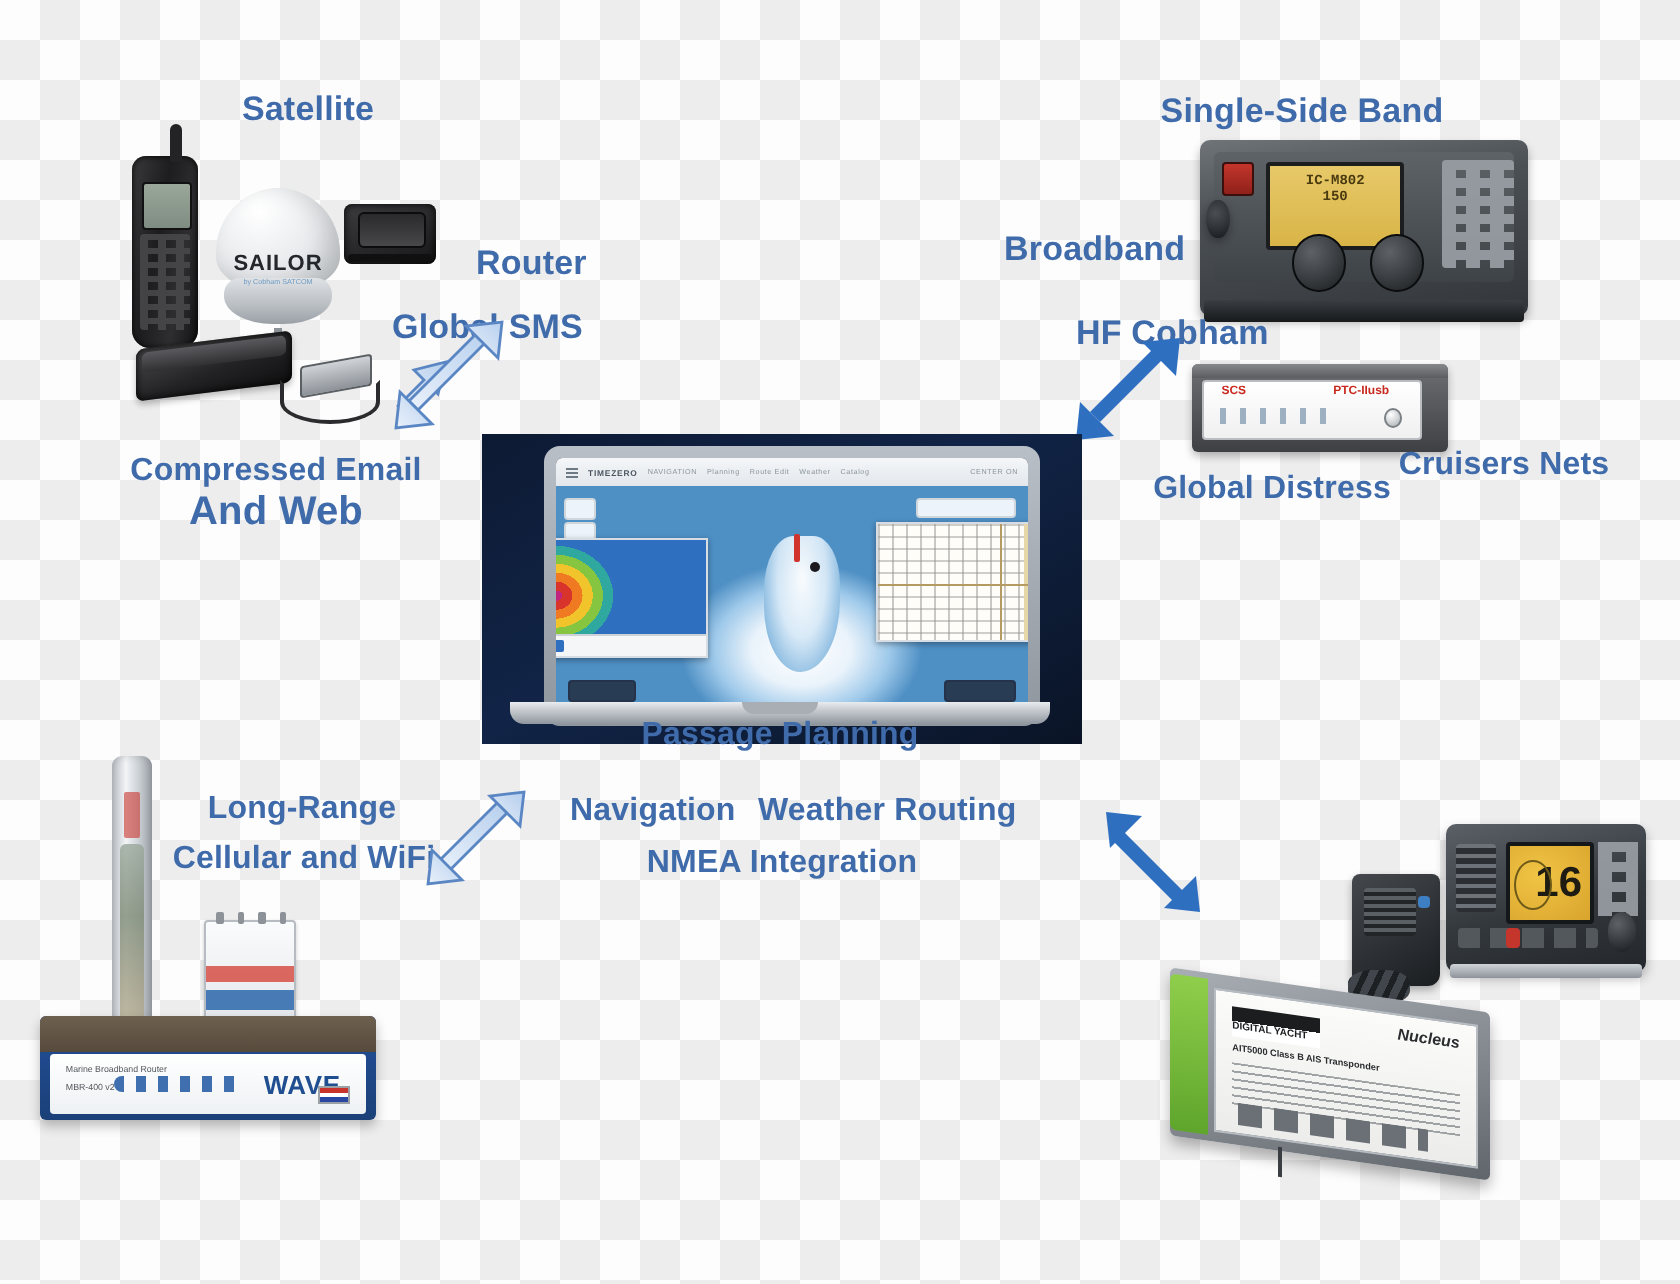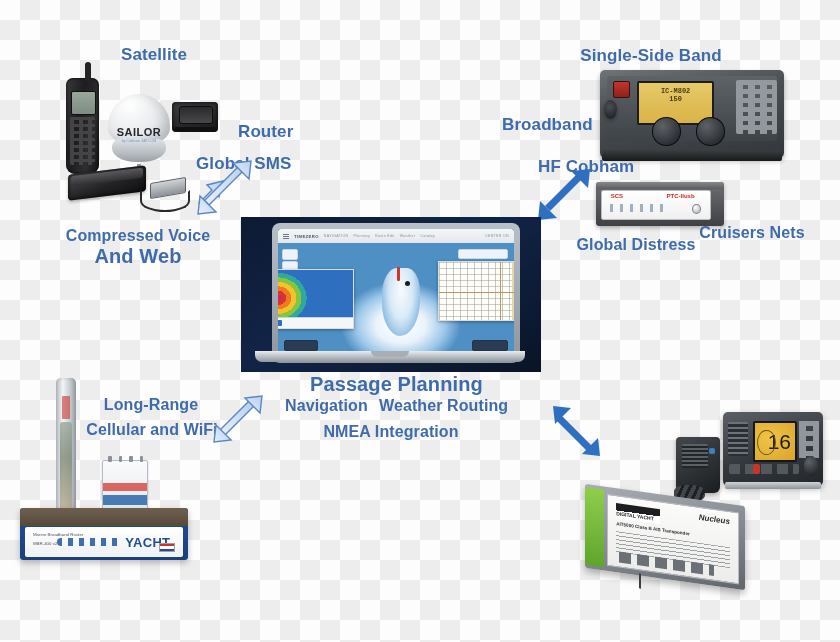--- a/index.html
+++ b/index.html
@@ -168,21 +168,21 @@
     background:linear-gradient(#c8342c 0 33%,#ffffff 33% 66%,#2747a0 66% 100%);border:1px solid #9aa0a6;}
 
   
   .vhf{position:absolute;background:linear-gradient(165deg,#5a6066,#33383d 55%,#23272b);
     border-radius:5px;box-shadow:0 3px 6px rgba(0,0,0,.3);}
   .vhf .grill{position:absolute;left:5%;top:14%;width:20%;height:46%;
     background:repeating-linear-gradient(to bottom,#6c7278 0 2px,#2b2f33 2px 5px);border-radius:2px;}
   .vhf .lcd{position:absolute;left:30%;top:12%;width:36%;height:50%;
     background:radial-gradient(ellipse at 35% 40%,#f0c445,#d9a42c);border:2px solid #15181b;border-radius:2px;
     display:flex;align-items:center;justify-content:flex-end;padding-right:4px;}
-  .vhf .ch{color:#1d1b12;font-weight:400;font-family:"Liberation Sans",sans-serif;line-height:1;}
+  .vhf .ch{color:#1d1b12;font-weight:700;font-family:"Liberation Sans",sans-serif;line-height:1;}
   .vhf .rose{position:absolute;left:6%;top:18%;width:42%;height:64%;border:1px solid #6e5a18;border-radius:50%;}
   .vhf .keys{position:absolute;right:4%;top:12%;width:20%;height:50%;
     background:repeating-linear-gradient(to bottom,#9aa0a6 0 5px,transparent 5px 10px),
                repeating-linear-gradient(to right,#9aa0a6 0 7px,transparent 7px 14px);opacity:.9;}
   .vhf .btnrow{position:absolute;left:6%;bottom:16%;width:70%;height:14%;
     background:repeating-linear-gradient(to right,#53585d 0 11px,transparent 11px 16px);border-radius:2px;}
   .vhf .red{position:absolute;left:30%;bottom:16%;width:7%;height:14%;background:#c4352c;border-radius:2px;}
   .vhf .bigknob{position:absolute;right:5%;bottom:14%;width:14%;height:26%;border-radius:50%;
     background:radial-gradient(circle at 35% 30%,#5d6267,#16191c);}
   .vhf .foot{position:absolute;left:2%;bottom:-4%;width:96%;height:10%;
@@ -245,42 +245,42 @@
       <div class="lid"></div>
     </div>
 
     <div class="cable" style="left:80px;top:120px;width:46px;height:18px;"></div>
     <div class="connector" style="left:90px;top:110px;width:34px;height:14px;transform:skewY(-10deg);"></div>
   </div>
 
   <div class="lbl c" style="left:95px;top:45px;width:118px;font-size:17px;">Satellite</div>
   <div class="lbl" style="left:238px;top:122px;font-size:17px;">Router</div>
   <div class="lbl" style="left:196px;top:154px;font-size:17px;">Global SMS</div>
-  <div class="lbl c" style="left:62px;top:227px;width:152px;font-size:16px;">Compressed Voice</div>
+  <div class="lbl c" style="left:62px;top:227px;width:152px;font-size:16px;">Compressed Email</div>
   <div class="lbl c" style="left:62px;top:245px;width:152px;font-size:20px;">And Web</div>
 
   <svg style="position:absolute;left:196px;top:165px;" width="58" height="58" viewBox="0 0 58 58">
     <defs>
       <linearGradient id="gL1" x1="0" y1="1" x2="1" y2="0">
         <stop offset="0" stop-color="#eaf1fb"></stop>
           <stop offset="1" stop-color="#b7d0ee"></stop>
       </linearGradient>
     </defs>
     <polygon points="3,38 16,25 11,20 27,16 23,32 18,27 5,40" fill="url(#gL1)" stroke="#5b86c4" stroke-width="1.4" transform="translate(0,0)"></polygon>
     <polygon points="10,48 45,13 39,7 55,3 51,19 45,13 10,48" fill="none" stroke="none"></polygon>
     <g>
       <polygon points="8.5,35.5 44,0 48.5,4.5 13,40" fill="url(#gL1)" stroke="#5b86c4" stroke-width="1.4"></polygon>
       <polygon points="2,49 4,31 20,47" fill="url(#gL1)" stroke="#5b86c4" stroke-width="1.4"></polygon>
       <polygon points="55,-4 53,14 37,-2" fill="url(#gL1)" stroke="#5b86c4" stroke-width="1.4"></polygon>
     </g>
   </svg>
 
   <div class="lbl c" style="left:566px;top:46px;width:170px;font-size:17px;">Single-Side Band</div>
 
-  <div class="ssb" style="left:600px;top:70px;width:164px;height:88px;padding-left:20px;">
+  <div class="ssb" style="left:600px;top:70px;width:164px;height:88px;">
     <div class="face"></div>
     <div class="estop"></div>
     <div class="lcd" style="font-size:7px;">
       <div class="l1">IC-M802</div>
       <div class="l2">150</div>
     </div>
     <div class="keys"></div>
     <div class="mic"></div>
     <div class="knob" style="left:28%;"></div>
     <div class="knob" style="left:52%;"></div>
@@ -356,21 +356,21 @@
           </div>
         </div>
       </div>
     </div>
 
     <div class="lapbase" style="left:14px;top:134px;width:270px;height:11px;">
       <div class="notch"></div>
     </div>
   </div>
 
-  <div class="lbl c" style="left:310px;top:373px;width:160px;font-size:20px;">Passage Planning</div>
+  <div class="lbl c" style="left:310px;top:359px;width:160px;font-size:16px;">Passage Planning</div>
   <div class="lbl" style="left:285px;top:397px;font-size:16px;">Navigation</div>
   <div class="lbl" style="left:379px;top:397px;font-size:16px;text-align:center;">Weather Routing</div>
   <div class="lbl c" style="left:311px;top:423px;width:160px;font-size:16px;">NMEA Integration</div>
 
   <div class="lbl c" style="left:96px;top:396px;width:110px;font-size:16px;">Long-Range</div>
   <div class="lbl c" style="left:80px;top:421px;width:144px;font-size:16px;">Cellular and WiFi</div>
 
   <svg style="position:absolute;left:212px;top:398px;" width="52" height="50" viewBox="0 0 52 50">
     <defs>
       <linearGradient id="gL2" x1="0" y1="1" x2="1" y2="0">
@@ -400,21 +400,21 @@
       <div class="band"></div>
       <div class="band2"></div>
     </div>
 
     <div class="router" style="left:0px;top:130px;width:168px;height:52px;">
       <div class="top"></div>
       <div class="face">
         <div class="txt" style="font-size:4.4px;">Marine Broadband Router</div>
         <div class="txt" style="font-size:4.4px;top:46%;">MBR-400 v2</div>
         <div class="leds"></div>
-        <div class="wave" style="font-size:13px;">YACHT</div>
+        <div class="wave" style="font-size:13px;">WAVE</div>
         <div class="flag"></div>
       </div>
     </div>
   </div>
 
   <svg style="position:absolute;left:552px;top:406px;" width="52" height="52" viewBox="0 0 52 52">
     <g fill="#2f6fc0">
       <polygon points="8,8 40,40 35,45 3,13"></polygon>
       <polygon points="1,0 19,2 3,18"></polygon>
       <polygon points="48,50 30,48 46,32"></polygon>

